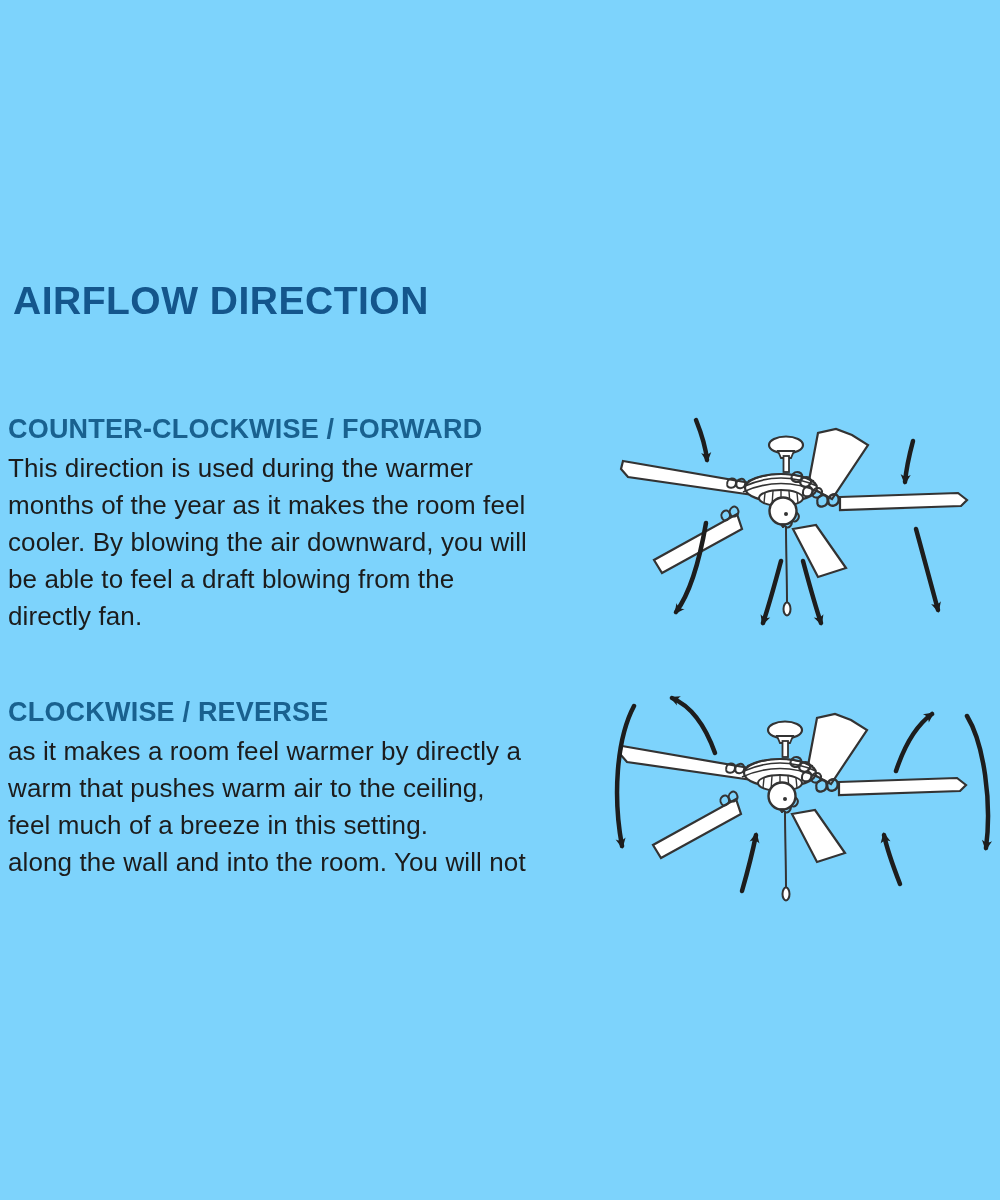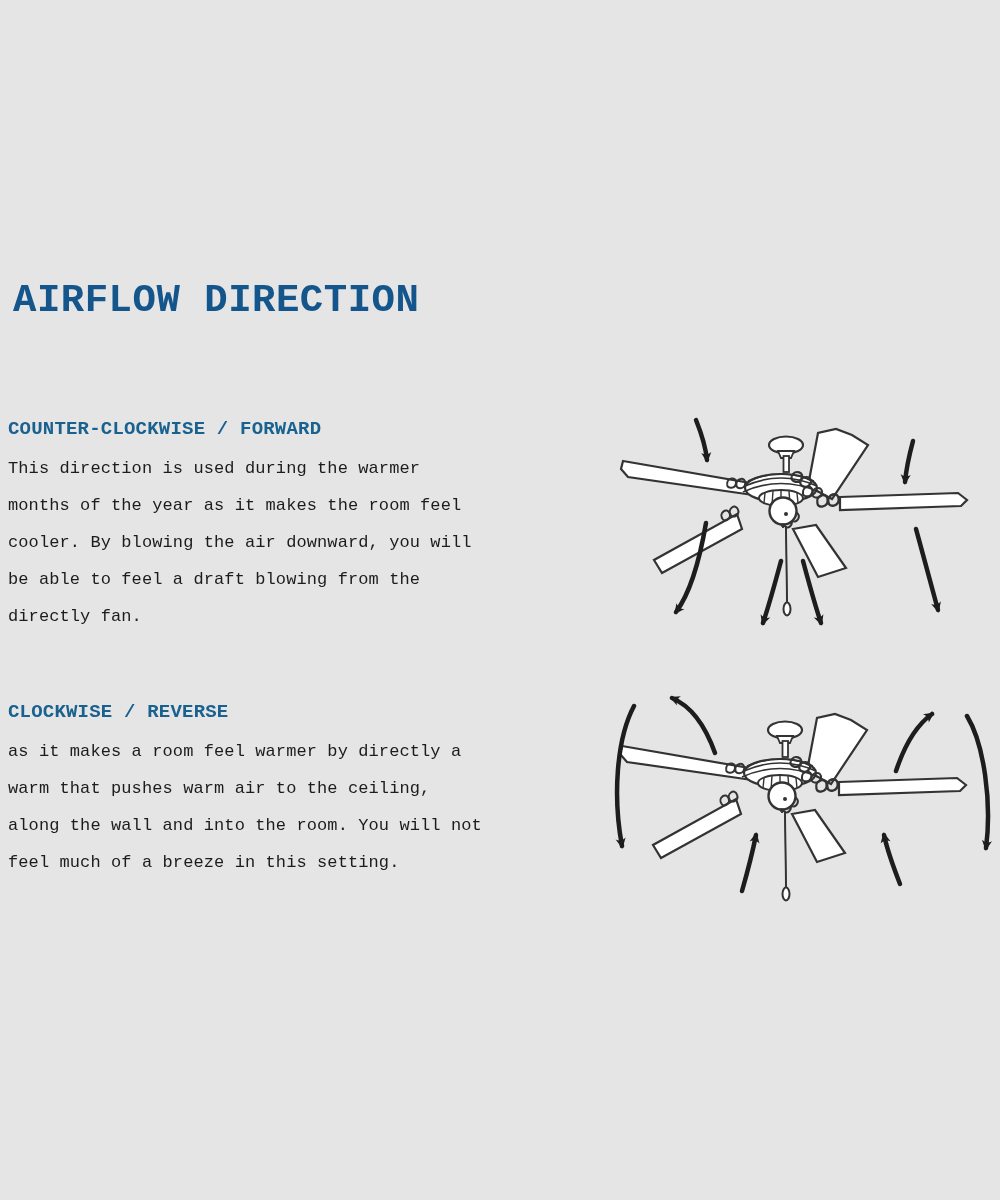--- a/index.html
+++ b/index.html
@@ -1,37 +1,37 @@
 <!DOCTYPE html>
 <html><head>
 <meta charset="utf-8">
 <style>
   html,body{margin:0;padding:0;background:#ffffff;}
   .page{
     position:relative;
     width:1000px;height:1200px;
-    background:#e5e5e5;
-    font-family:Liberation Mono, monospace;
+    background:#7dd3fc;
+    font-family:Liberation Sans, sans-serif;
     overflow:hidden;
   }
   .page-title{
     position:absolute;left:13px;top:280px;
     font-size:39px;line-height:42px;font-weight:bold;
     color:#14568c;letter-spacing:0.5px;
     margin:0;
   }
   .section-text{position:absolute;width:600px;}
   .section-ccw{left:8px;top:413px;}
   .section-cw{left:8px;top:696px;}
   .section-heading{
-    font-size:19px;line-height:33px;font-weight:bold;
+    font-size:27px;line-height:33px;font-weight:bold;
     color:#19618f;letter-spacing:0.2px;margin:0 0 4px 0;
   }
   .body-line{
-    font-size:17px;line-height:37px;
+    font-size:26px;line-height:37px;
     color:#1c1c1c;white-space:nowrap;letter-spacing:0.1px;
   }
   .fan-illustration{position:absolute;}
   .fan-down{left:590px;top:398px;}
   .fan-up{left:588px;top:680px;}
   .hidden-defs{position:absolute;width:0;height:0;overflow:hidden;}
   .arrow{fill:none;stroke:#1d1d1d;stroke-width:4.5;stroke-linecap:round;}
   .art{stroke:#333333;}
 </style>
 </head>
@@ -120,22 +120,22 @@
       <path class="arrow" marker-end="url(#arrowhead)" d="M213,163 C220,189 226,210 231,225"></path>
       <path class="arrow" marker-end="url(#arrowhead)" d="M326,131 C334,160 342,190 348,212"></path>
     </g>
   </svg>
 
   <div class="section-text section-cw">
     <h2 class="section-heading">CLOCKWISE / REVERSE</h2>
     <div>
       <div class="body-line">as it makes a room feel warmer by directly a</div>
       <div class="body-line">warm that pushes warm air to the ceiling,</div>
+      <div class="body-line">feel much of a breeze in this setting.</div>
       <div class="body-line">along the wall and into the room. You will not</div>
-      <div class="body-line">feel much of a breeze in this setting.</div>
     </div>
   </div>
 
   <svg class="fan-illustration fan-up" width="415" height="270" viewBox="0 0 415 270">
     <use href="#fan-symbol" x="1" y="3" width="415" height="265"></use>
     <g>
       <path class="arrow" marker-end="url(#arrowhead)" d="M127,73 C117,45 103,26 84,18"></path>
       <path class="arrow" marker-end="url(#arrowhead)" d="M46,26 C28,60 25,118 34,166"></path>
       <path class="arrow" marker-end="url(#arrowhead)" d="M154,211 C160,190 165,170 168,155"></path>
       <path class="arrow" marker-end="url(#arrowhead)" d="M312,204 C305,186 299,169 296,155"></path>

